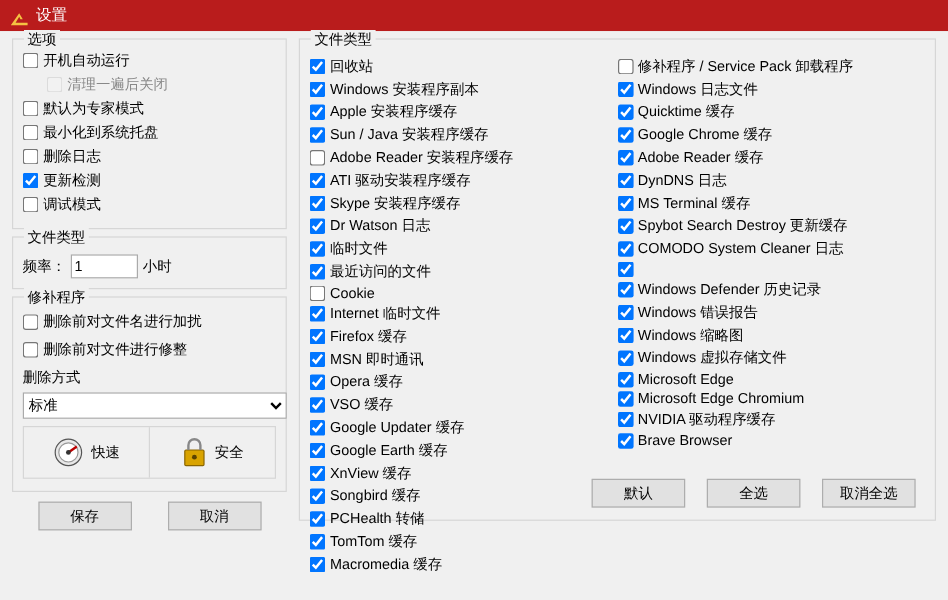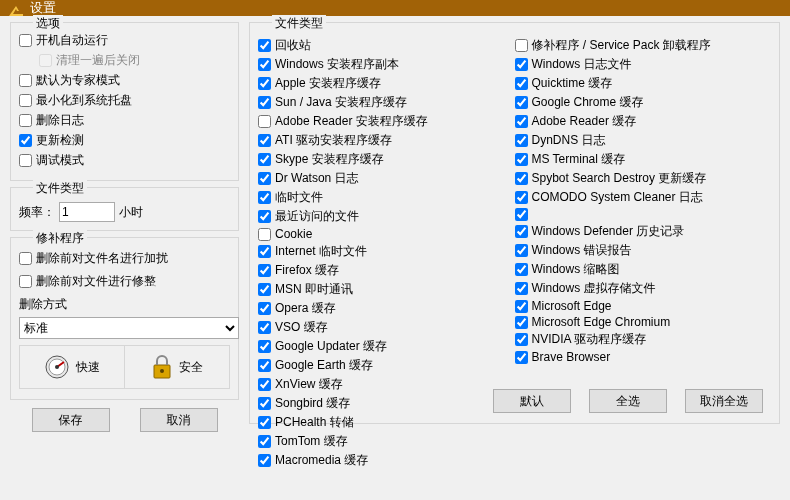--- a/index.html
+++ b/index.html
@@ -5,23 +5,23 @@
 * { box-sizing: border-box; margin: 0; padding: 0; }
 body {
   font-family: "Microsoft YaHei", SimSun, sans-serif;
   font-size: 12px;
   background: #f0f0f0;
   width: 790px;
   height: 500px;
   overflow: hidden;
 }
 .titlebar {
-  background: #a16207;
+  background: #b91c1c;
   color: #fff;
-  height: 16px;
+  height: 26px;
   line-height: 26px;
   padding-left: 8px;
   font-size: 13px;
   display: flex;
   align-items: center;
 }
 .app-icon {
   width: 16px; height: 14px;
   margin-right: 6px;
   display: inline-block;
@@ -42,21 +42,21 @@
 }
 .groupbox {
   border: 1px solid #d6d6d6;
   margin-bottom: 6px;
   padding: 6px 8px 8px 8px;
   position: relative;
 }
 .group-title {
   position: absolute;
   top: -8px;
-  left: 22px;
+  left: 9px;
   background: #f0f0f0;
   padding: 0 3px;
   font-size: 12px;
 }
 .cb-row {
   display: flex;
   align-items: center;
   margin: 3px 0;
 }
 .cb-row input[type=checkbox] {

